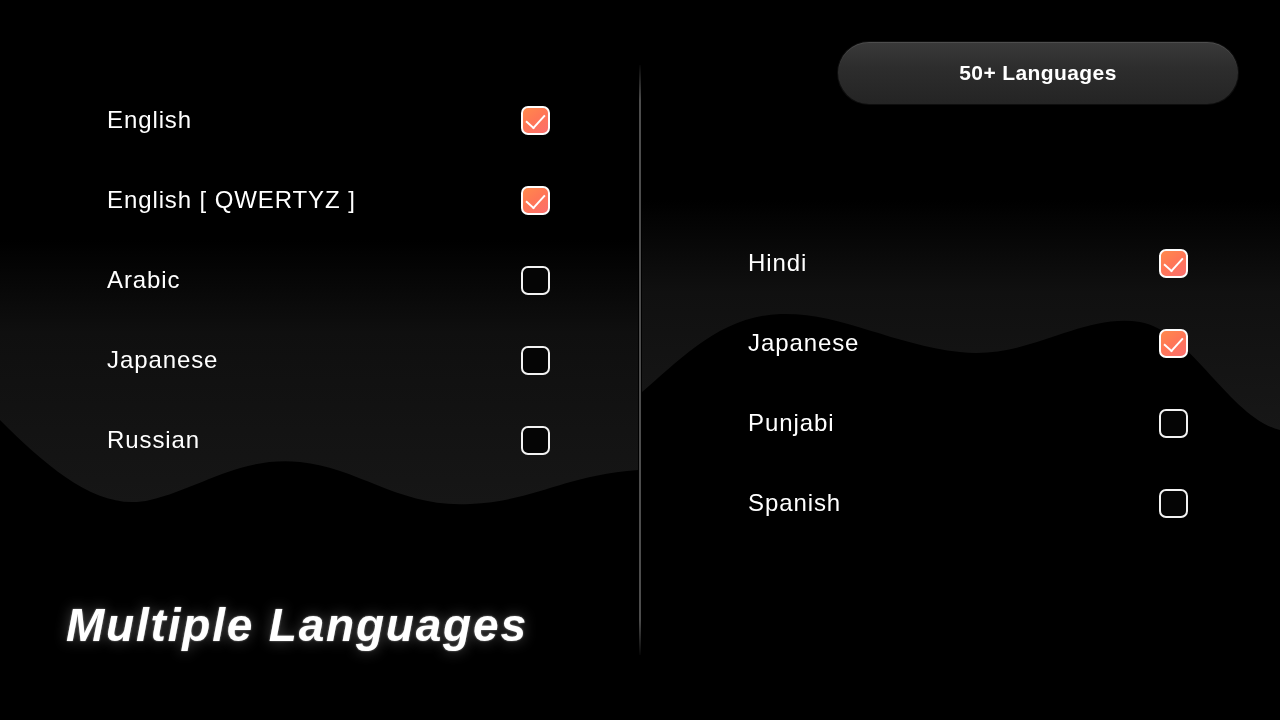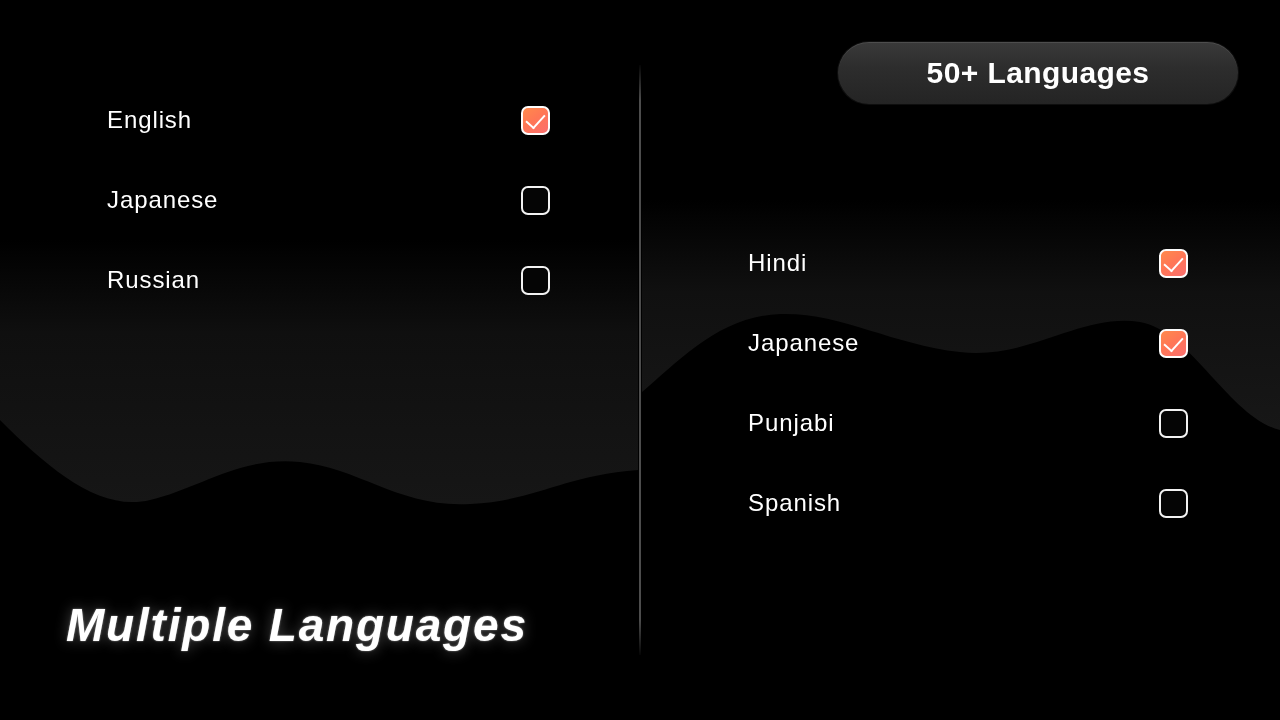--- a/index.html
+++ b/index.html
@@ -60,21 +60,21 @@
     background: linear-gradient(180deg, #3a3a3a 0%, #2d2d2d 42%, #242424 100%);
     box-shadow: 0 0 0 1px rgba(255,255,255,0.055),
                 0 6px 22px rgba(0,0,0,0.75),
                 inset 0 1px 0 rgba(255,255,255,0.10);
     display: flex;
     align-items: center;
     justify-content: center;
   }
   .badge-label {
     color: #ffffff;
-    font-size: 30px;
+    font-size: 21px;
     font-weight: bold;
     letter-spacing: 0.4px;
   }
 
   
   .lang-list {
     position: absolute;
   }
   .lang-list.left  { left: 107px;  top: 100px; width: 443px; text-align: center; }
   .lang-list.right { left: 748px;  top: 243px; width: 440px; }
@@ -183,21 +183,31 @@
 
   <div class="lang-list left">
 
     <div class="lang-row">
       <span class="lang-name">English</span>
       <span class="checkbox on">
         <span class="tick"></span>
       </span>
     </div>
 
-
+    <div class="lang-row">
+      <span class="lang-name">English [ QWERTYZ ]</span>
+      <span class="checkbox on">
+        <span class="tick"></span>
+      </span>
+    </div>
+
+    <div class="lang-row">
+      <span class="lang-name">Arabic</span>
+      <span class="checkbox off"></span>
+    </div>
 
     <div class="lang-row">
       <span class="lang-name">Japanese</span>
       <span class="checkbox off"></span>
     </div>
 
     <div class="lang-row">
       <span class="lang-name">Russian</span>
       <span class="checkbox off"></span>
     </div>

